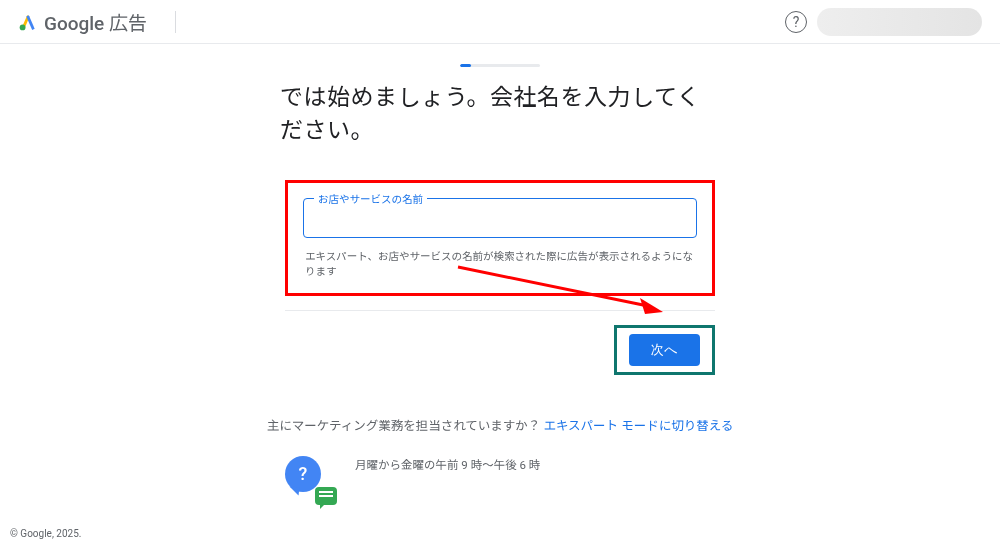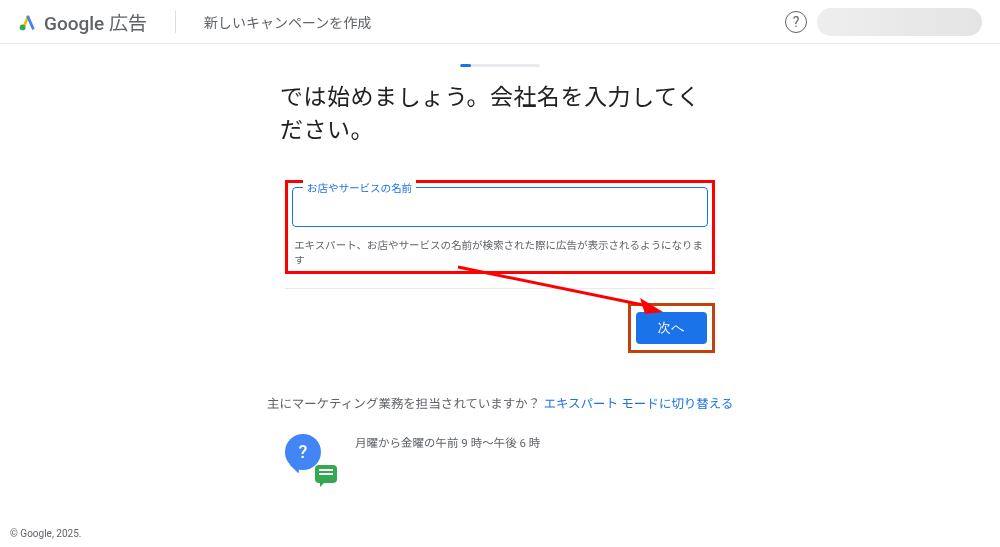--- a/index.html
+++ b/index.html
@@ -11,28 +11,28 @@
     .logo-bold { font-weight: 500; }
     .vr { width: 1px; height: 22px; background: #dadce0; margin: 0 12px; }
     .subtitle { font-size: 14px; color: #5f6368; font-weight: 400; }
     .header-right { display: flex; align-items: center; gap: 10px; }
     .help-icon { width: 22px; height: 22px; border-radius: 50%; border: 1.5px solid #5f6368; display: flex; align-items: center; justify-content: center; color: #5f6368; font-size: 14px; }
     .blur-block { width: 165px; height: 28px; background: linear-gradient(90deg, #eee, #e4e4e4); border-radius: 14px; }
     .progress { width: 80px; height: 3px; background: #e8eaed; border-radius: 2px; margin: 20px auto 14px; overflow: hidden; }
     .progress-fill { width: 14%; height: 100%; background: #1a73e8; border-radius: 2px; }
     h1 { font-size: 23px; font-weight: 400; color: #202124; letter-spacing: 0.5px; line-height: 1.45; max-width: 440px; margin: 0 auto 32px; }
     .card-wrap { position: relative; width: 430px; margin: 0 auto; }
-    .red-box { border: 3px solid #ff0000; padding: 4px; background: #fff; }
+    .red-box { border: 3px solid #ff0000; padding: 15px; background: #fff; }
     .field { position: relative; border: 1.5px solid #1a73e8; border-radius: 4px; height: 40px; }
     .field-label { position: absolute; top: -8px; left: 10px; background: #fff; padding: 0 4px; font-size: 10.5px; color: #1a73e8; font-weight: 400; }
     .field input { width: 100%; height: 100%; border: none; outline: none; padding: 0 12px; font-size: 14px; background: transparent; }
     .helper { font-size: 10.5px; color: #5f6368; margin-top: 10px; padding-left: 2px; }
     .divider { width: 430px; height: 1px; background: #e8eaed; margin: 14px auto; }
     .actions-row { width: 430px; margin: 0 auto; display: flex; justify-content: flex-end; }
-    .next-wrap { border: 3px solid #c2410c; padding: 6px 5px; }
+    .next-wrap { border: 3px solid #0f766e; padding: 6px 12px; }
     .next-btn { background: #1a73e8; color: #fff; border: none; border-radius: 4px; font-size: 13px; height: 32px; padding: 0 22px; cursor: pointer; font-weight: 500; letter-spacing: 0.5px; }
     .arrow { position: absolute; left: 453px; top: 264px; width: 210px; height: 52px; pointer-events: none; }
     .expert { text-align: center; font-size: 12.5px; color: #5f6368; margin-top: 40px; }
     .expert a { color: #1a73e8; text-decoration: none; }
     .support { display: flex; gap: 20px; margin: 22px auto 0; width: 430px; align-items: flex-start; }
     .support-icons { position: relative; width: 50px; height: 48px; flex-shrink: 0; }
     .q-bubble { width: 36px; height: 36px; background: #4285f4; border-radius: 50%; display: flex; align-items: center; justify-content: center; color: #fff; font-size: 18px; font-weight: 500; position: relative; }
     .q-bubble::after { content: ''; position: absolute; bottom: -3px; left: 4px; width: 0; height: 0; border-right: 10px solid #4285f4; border-bottom: 8px solid transparent; transform: rotate(6deg); }
     .chat-bubble { position: absolute; bottom: -1px; right: -2px; width: 22px; height: 18px; background: #34a853; border-radius: 4px; }
     .chat-bubble::before { content: ''; position: absolute; top: 4px; left: 4px; right: 4px; height: 2px; background: #fff; box-shadow: 0 4px 0 #fff; }
@@ -49,21 +49,20 @@
   <div class="header-left">
     <div class="logo">
       <svg viewBox="0 0 24 24">
           <path fill="#FBBC04" d="M4 20 L11 4 L14 5.5 L7 21.5 Z"></path>
           <path fill="#4285F4" d="M13 4 L20 20 L17 21.5 L10 5.5 Z"></path>
           <circle fill="#34A853" cx="5.5" cy="18.5" r="3.5"></circle>
         </svg>
       <span><span class="logo-bold">Google</span> <span>広告</span></span>
     </div>
     <div class="vr"></div>
-    <div class="subtitle">新しいキャンペーンを作成</div>
   </div>
   <div class="header-right">
     <div class="help-icon">?</div>
     <div class="blur-block"></div>
   </div>
 </div>
 
 <div class="progress">
   <div class="progress-fill"></div>
 </div>

